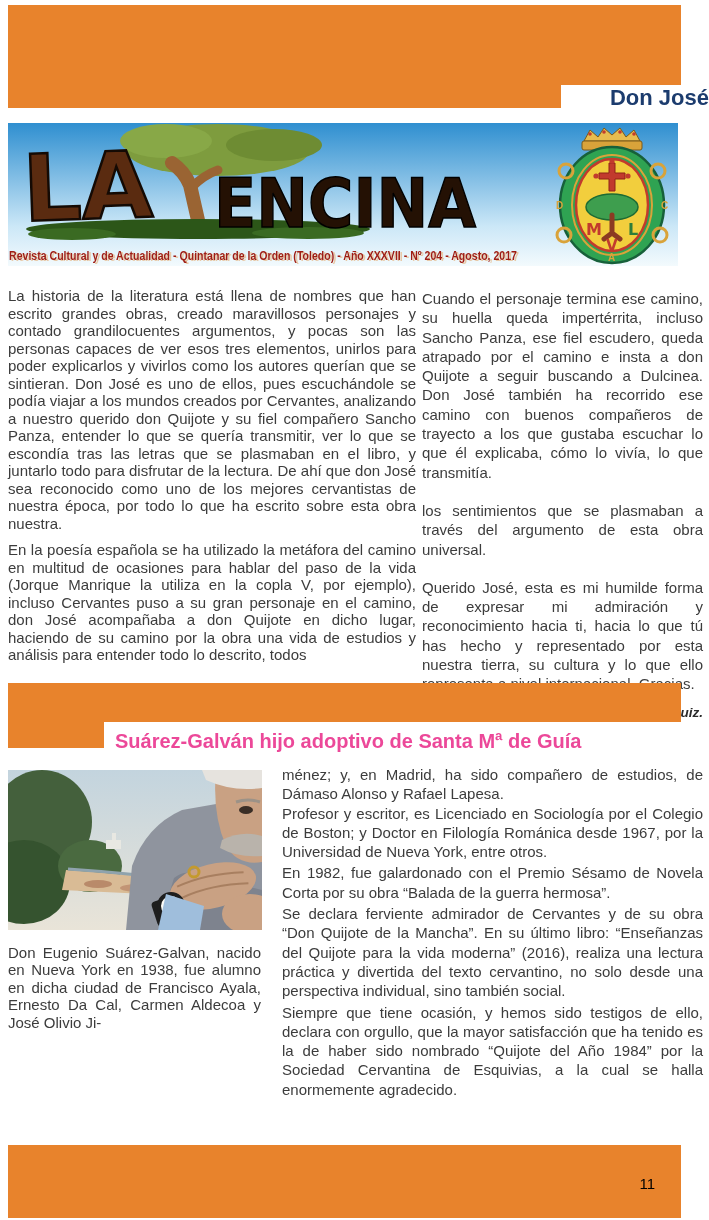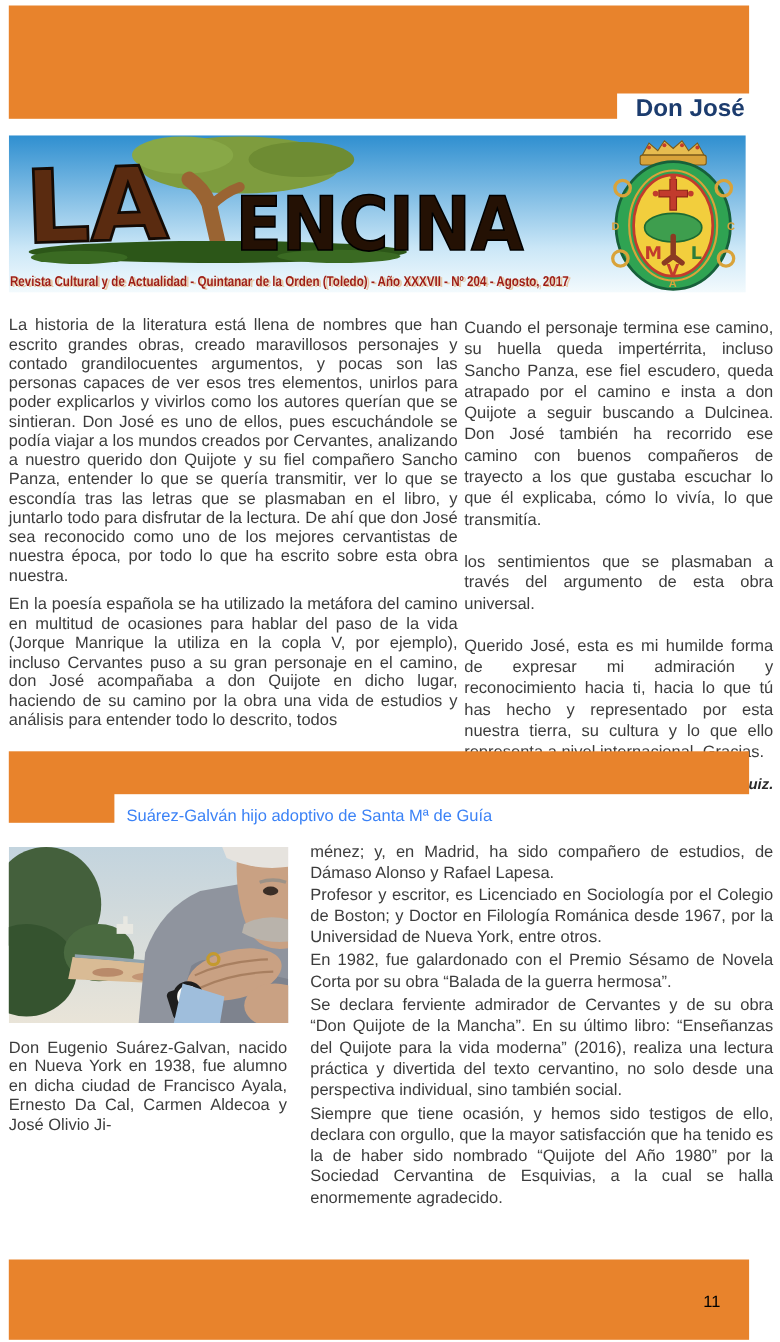--- a/index.html
+++ b/index.html
@@ -3,24 +3,24 @@
 <meta charset="utf-8">
 <style>
   html,body{margin:0;padding:0;background:#fff;}
   .page{position:relative;width:709px;height:1220px;background:#fff;overflow:hidden;
         font-family:"Liberation Sans",sans-serif;}
   .band{position:absolute;left:8px;width:673px;background:#E8832C;}
   .band-top{top:5px;height:103px;}
   .band-mid{top:683px;height:65px;}
   .band-bottom{top:1145px;height:73px;}
   .title-box{position:absolute;background:#fff;display:flex;align-items:center;box-sizing:border-box;}
-  .title-box-top{left:561px;top:85px;width:148px;height:25px;justify-content:flex-end;padding-right:32px;}
+  .title-box-top{left:561px;top:85px;width:148px;height:25px;justify-content:flex-end;}
   .section-title{color:#1C3C6E;font-weight:bold;font-size:22px;line-height:1;white-space:nowrap;}
   .title-box-mid{left:104px;top:722px;width:605px;height:38px;padding-left:11px;}
-  .article2-title{color:#3b82f6;font-weight:normal;font-size:15px;line-height:1;white-space:nowrap;}
+  .article2-title{color:#ec4899;font-weight:bold;font-size:20px;line-height:1;white-space:nowrap;}
   .masthead{position:absolute;left:8px;top:123px;width:670px;height:143px;}
   .photo{position:absolute;left:8px;top:770px;width:254px;height:160px;}
   .col{position:absolute;color:#3C3C3C;text-align:justify;}
   .col p{margin:0;}
   .col p + p{margin-top:9px;}
   .a1-left{left:8px;top:287px;width:408px;font-size:15px;line-height:17.5px;}
   .a1-right{left:422px;top:289px;width:281px;font-size:15px;line-height:19.3px;}
   .a1-right p + p{margin-top:19px;}
   .a2-left{left:8px;top:944px;width:253px;font-size:15px;line-height:17.4px;}
   .a2-left p + p{margin-top:17px;}
@@ -172,20 +172,20 @@
   </div>
 
   <div class="col a2-left">
     <p>Don Eugenio Suárez-Galvan, nacido en Nueva York en 1938, fue alumno en dicha ciudad de Francisco Ayala, Ernesto Da Cal, Carmen Aldecoa y José Olivio Ji-</p>
   </div>
   <div class="col a2-right">
     <p>ménez; y, en Madrid, ha sido compañero de estudios, de Dámaso Alonso y Rafael Lapesa.</p>
     <p class="tight">Profesor y escritor, es Licenciado en Sociología por el Colegio de Boston; y Doctor en Filología Románica desde 1967, por la Universidad de Nueva York, entre otros.</p>
     <p>En 1982, fue galardonado con el Premio Sésamo de Novela Corta por su obra “Balada de la guerra hermosa”.</p>
     <p>Se declara ferviente admirador de Cervantes y de su obra “Don Quijote de la Mancha”. En su último libro: “Enseñanzas del Quijote para la vida moderna” (2016), realiza una lectura práctica y divertida del texto cervantino, no solo desde una perspectiva individual, sino también social.</p>
-    <p>Siempre que tiene ocasión, y hemos sido testigos de ello, declara con orgullo, que la mayor satisfacción que ha tenido es la de haber sido nombrado “Quijote del Año 1980” por la Sociedad Cervantina de Esquivias, a la cual se halla enormemente agradecido.</p>
+    <p>Siempre que tiene ocasión, y hemos sido testigos de ello, declara con orgullo, que la mayor satisfacción que ha tenido es la de haber sido nombrado “Quijote del Año 1984” por la Sociedad Cervantina de Esquivias, a la cual se halla enormemente agradecido.</p>
   </div>
 
   <div class="band band-bottom">
     <span class="page-number">11</span>
   </div>
 
 </div>
 
 </body></html>

